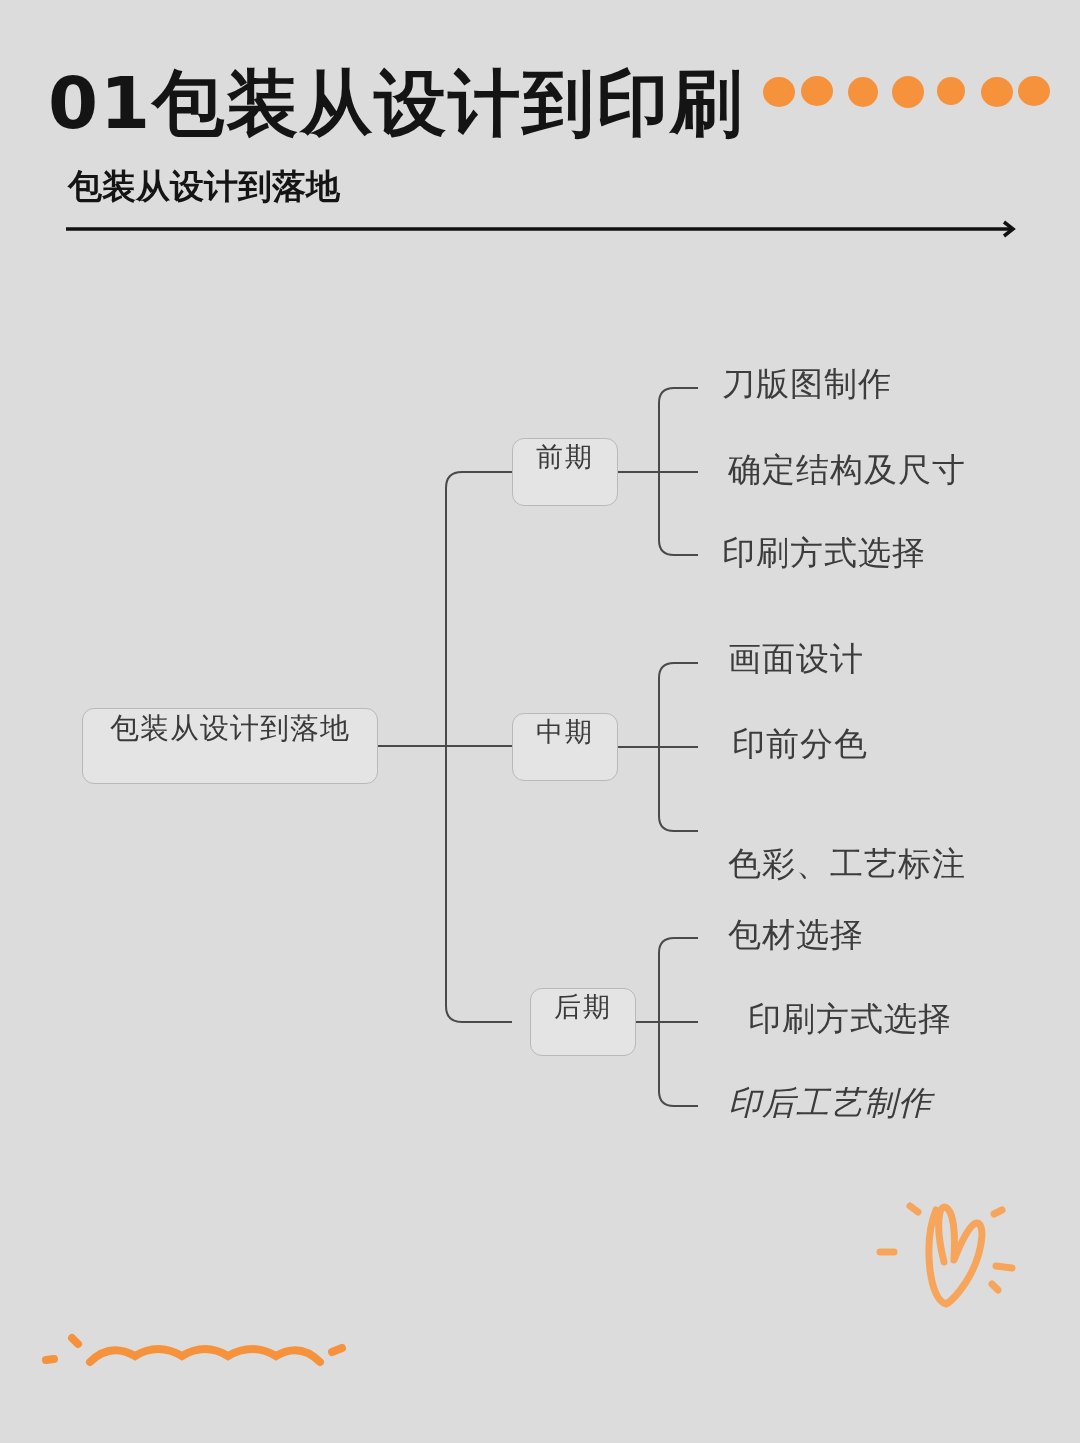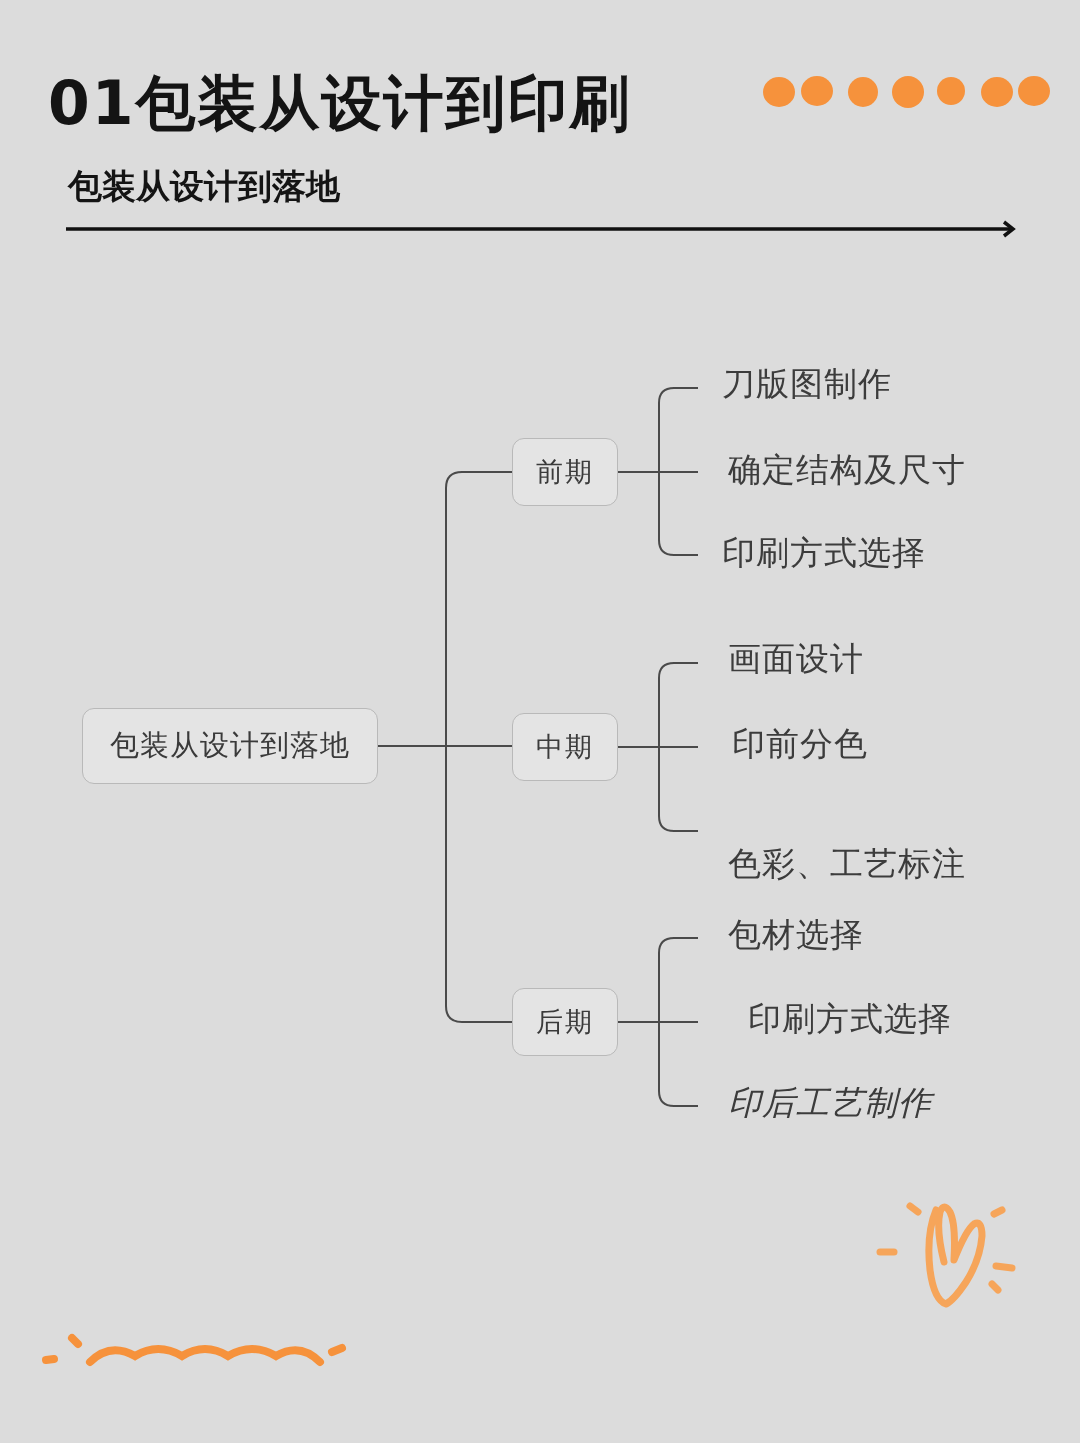--- a/index.html
+++ b/index.html
@@ -4,34 +4,34 @@
 <style>
   html, body { margin:0; padding:0; }
   body {
     width:1080px; height:1443px; overflow:hidden;
     background:#dcdcdc;
     font-family:"DejaVu Sans","Liberation Sans",sans-serif;
     position:relative; color:#111;
   }
   .title {
     position:absolute; left:48px; top:58px;
-    font-size:60px; font-weight:bold; letter-spacing:2px; line-height:90px;
+    font-size:72px; font-weight:bold; letter-spacing:2px; line-height:90px;
     color:#141414; margin:0;
   }
   .dots { position:absolute; left:760px; top:74px; width:300px; height:40px; }
   .subtitle {
     position:absolute; left:68px; top:164px;
     font-size:34px; font-weight:bold; line-height:44px; color:#141414; margin:0;
   }
   .rule { position:absolute; left:66px; top:216px; width:952px; height:26px; }
   .map { position:absolute; left:0; top:0; width:1080px; height:1443px; }
   .node {
     position:absolute; box-sizing:border-box;
     background:#e4e4e4; border:1.5px solid #b9b9b9; border-radius:12px;
-    display:flex; align-items:center; justify-content:center;
+    display:flex; align-items:flex-start; justify-content:center;
     color:#3a3a3a; font-size:27px;
   }
   .root { left:82px; top:708px; width:296px; height:76px; font-size:29px; letter-spacing:1px; }
   .branch { left:512px; width:106px; height:68px; font-size:27px; letter-spacing:2px; }
   .leaf {
     position:absolute; font-size:33px; color:#3c3c3c; letter-spacing:1px;
     line-height:32px; white-space:nowrap;
   }
   .deco { position:absolute; }
 </style>
@@ -80,21 +80,21 @@
 <div class="node root">
   <span>包装从设计到落地</span>
 </div>
 
 <div class="node branch" style="top:438px;">
   <span>前期</span>
 </div>
 <div class="node branch" style="top:713px;">
   <span>中期</span>
 </div>
-<div class="node branch" style="top:988px;">
+<div class="node branch" style="top:988px;margin-left:18px;">
   <span>后期</span>
 </div>
 
 <div class="leaf" style="left:722px; top:368px;">刀版图制作</div>
 <div class="leaf" style="left:728px; top:454px;">确定结构及尺寸</div>
 <div class="leaf" style="left:722px; top:537px;">印刷方式选择</div>
 
 <div class="leaf" style="left:728px; top:643px;">画面设计</div>
 <div class="leaf" style="left:732px; top:728px;">印前分色</div>
 <div class="leaf" style="left:728px; top:812px;margin-top:36px;">色彩、工艺标注</div>

